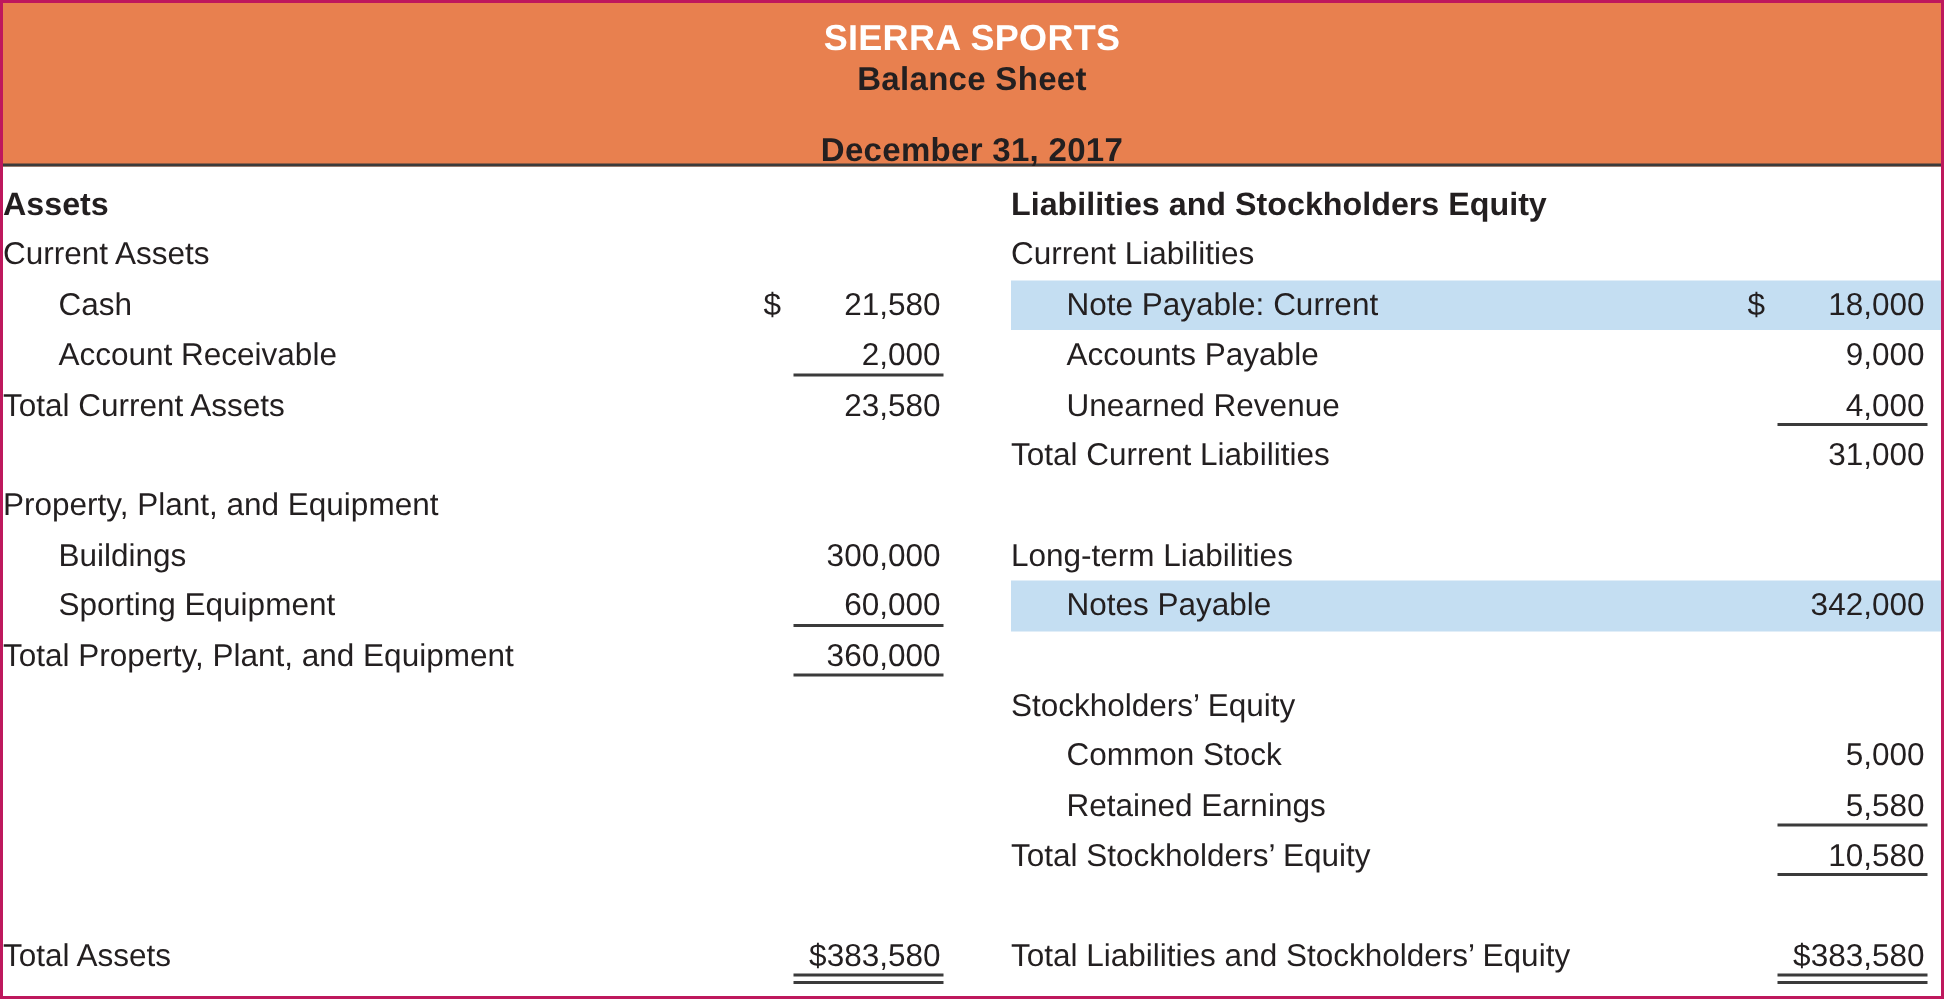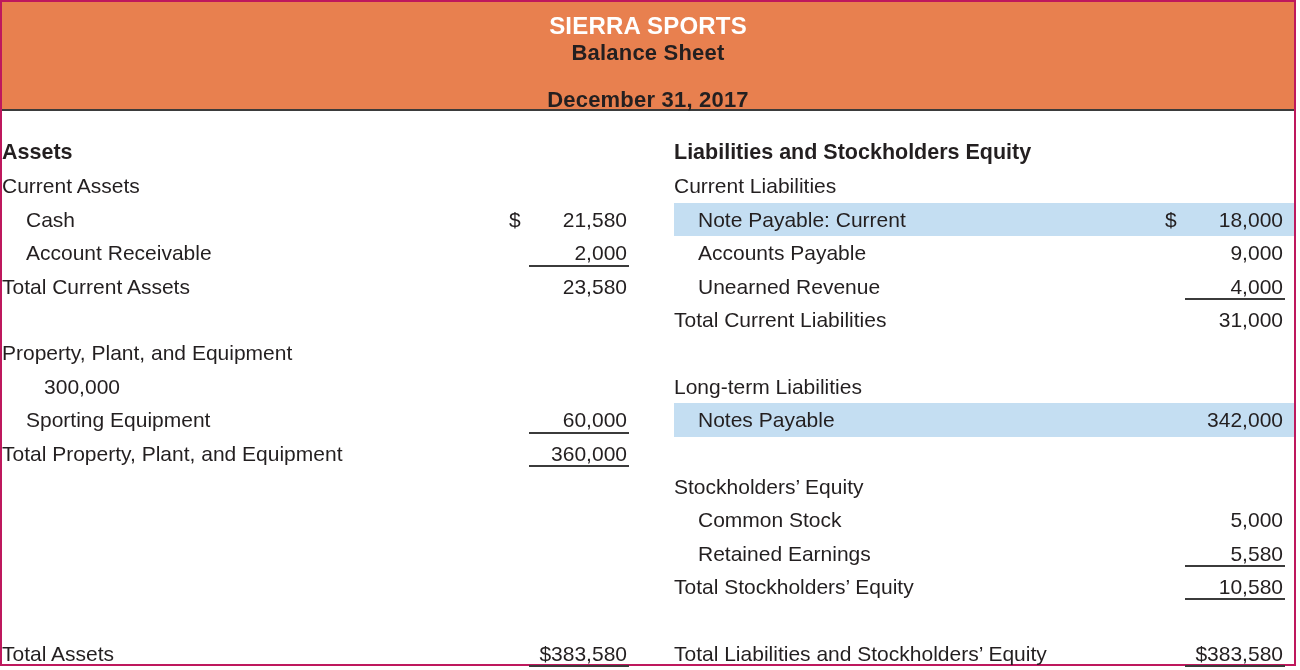--- a/index.html
+++ b/index.html
@@ -47,21 +47,20 @@
   #header .period {
     font-size: 22px;
     color: #231f20;
   }
 
   
   #body-cols {
     display: flex;
     height: 480px;
     box-sizing: border-box;
-    margin-top: 16px;
   }
   .col {
     box-sizing: border-box;
     position: relative;
   }
   .col-left  { width: 672px; padding: 9px 0 0 0; }
   .col-right { width: 620px; padding: 9px 0 0 0; }
 
   
   .row {
@@ -75,21 +74,21 @@
   .row.spacer { height: 33.4px; }
 
   .label {
     flex: 1 1 auto;
     overflow: hidden;
   }
   .sect-head {
     font-weight: bold;
     font-size: 21.5px;
   }
-  .indent1 { padding-left: 24px; }
+  .indent1 { padding-left: 37px; }
 
   
   .cur {
     width: 26px;
     text-align: left;
     flex: 0 0 26px;
   }
   .amt {
     text-align: right;
     flex: 0 0 auto;
@@ -164,20 +163,21 @@
             <div class="label"></div>
             <div class="cur"></div>
             <div class="amt"><span></span></div>
           </div>
           <div class="row">
             <div class="label">Property, Plant, and Equipment</div>
             <div class="cur"></div>
             <div class="amt"><span></span></div>
           </div>
           <div class="row">
+            <div class="label indent1">Buildings</div>
             <div class="cur"></div>
             <div class="amt"><span>300,000</span></div>
           </div>
           <div class="row">
             <div class="label indent1">Sporting Equipment</div>
             <div class="cur"></div>
             <div class="amt"><span>60,000</span><span class="ul-bot"></span></div>
           </div>
           <div class="row">
             <div class="label">Total Property, Plant, and Equipment</div>

